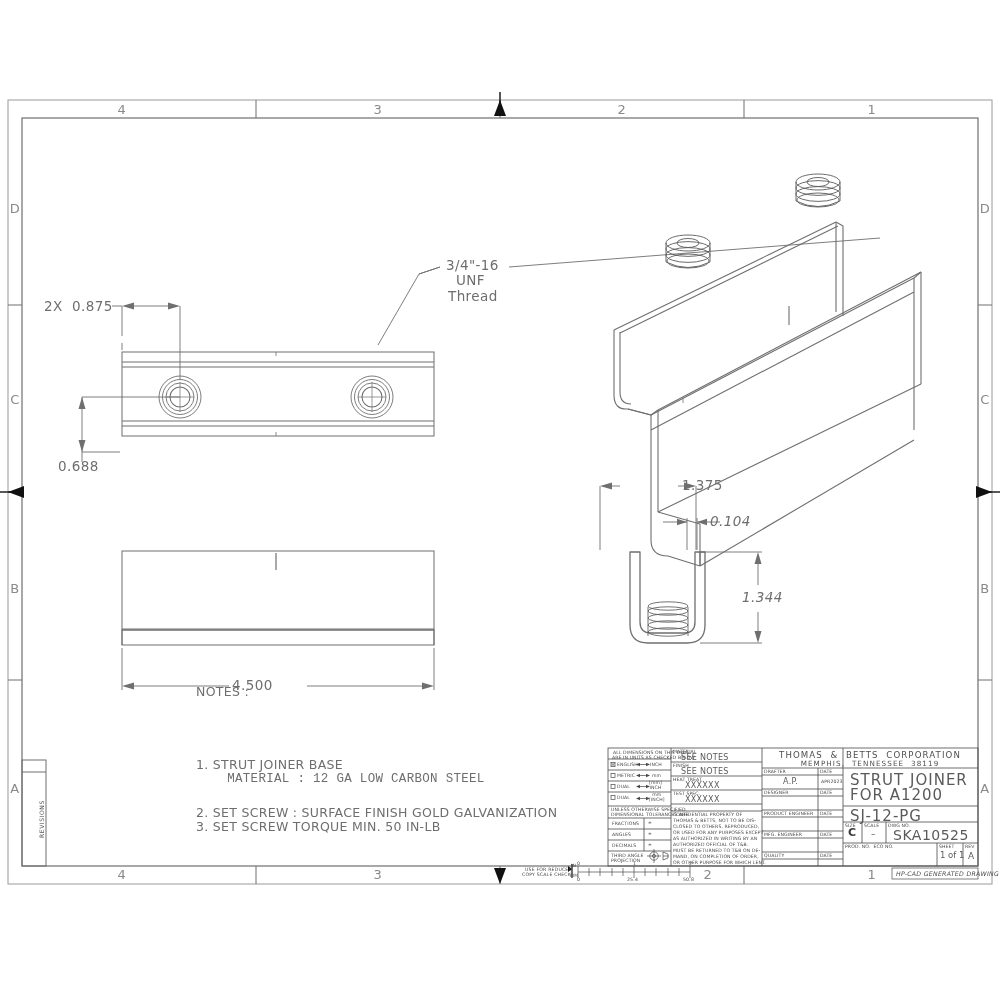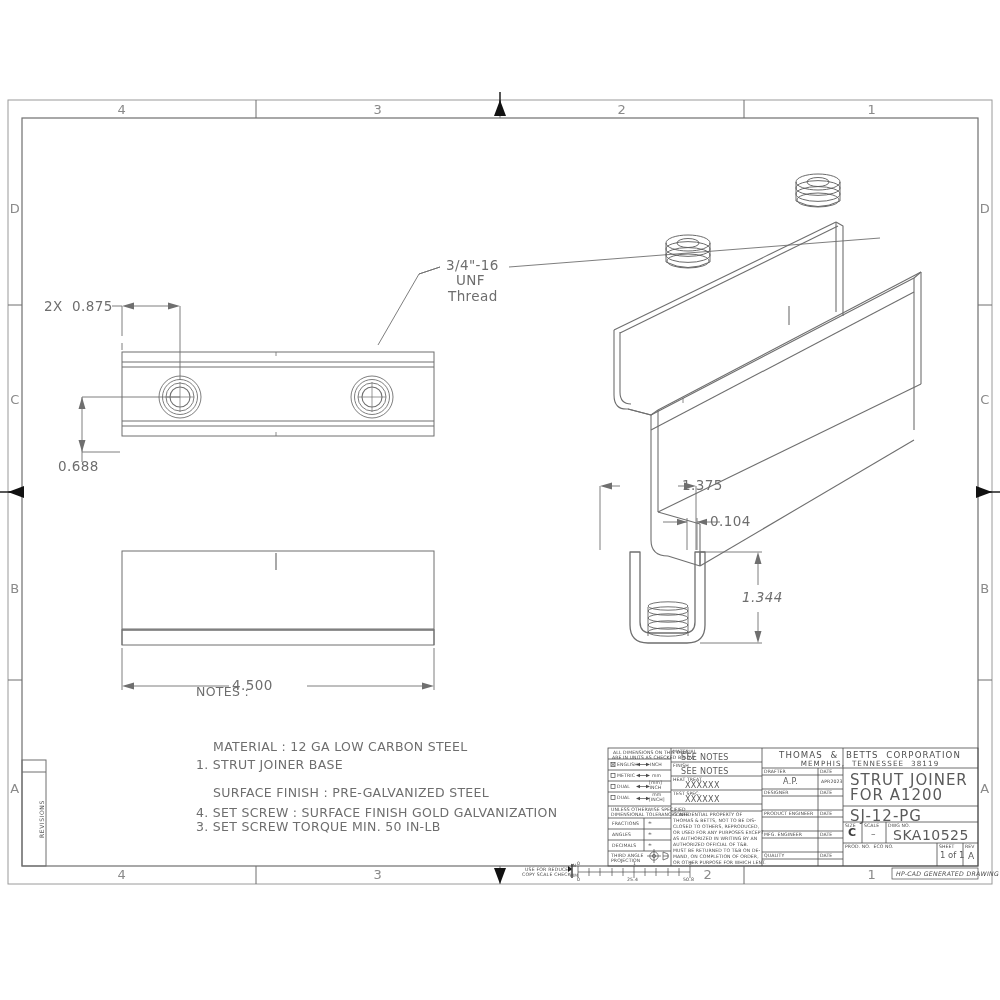--- a/index.html
+++ b/index.html
@@ -344,32 +344,31 @@
 <div class="txt zone" style="left:985px;top:400px;transform:translate(-50%,-50%);">C</div>
 <div class="txt zone" style="left:985px;top:589px;transform:translate(-50%,-50%);">B</div>
 <div class="txt zone" style="left:985px;top:789px;transform:translate(-50%,-50%);">A</div>
 
 <div class="rev" style="left:38px;top:838px;">REVISIONS</div>
 
 <div class="txt dim" style="left:44px;top:299px;text-align:center;">2X  0.875</div>
 <div class="txt dim" style="left:58px;top:459px;">0.688</div>
 <div class="txt dim" style="left:232px;top:678px;">4.500</div>
 <div class="txt dim" style="left:654px;top:478px;margin-left:28px;">1.375</div>
-<div class="txt dim" style="left:710px;top:514px;">0.104</div>
+<div class="txt dim" style="left:710px;top:514px;font-style:italic;">0.104</div>
 <div class="txt dim" style="left:742px;top:590px;font-style:italic;">1.344</div>
 
 <div class="txt dim" style="left:446px;top:258px;">3/4"-16</div>
 <div class="txt dim" style="left:456px;top:273px;">UNF</div>
 <div class="txt dim" style="left:448px;top:289px;">Thread</div>
 
 <div class="txt note" style="left:196px;top:685px;text-align:right;">NOTES :</div>
 <div class="txt note" style="left:196px;top:758px;">1. STRUT JOINER BASE</div>
-<div class="txt note" style="left:196px;top:740px;">    MATERIAL : 12 GA LOW CARBON STEEL</div>
-<div class="txt note" style="left:196px;top:786px;">    SURFACE FINISH : PRE-GALVANIZED STEEL</div>
-<div class="txt note" style="left:196px;top:806px;">4. SET SCREW : SURFACE FINISH GOLD GALVANIZATION</div>
+<div class="txt note" style="left:196px;top:772px;font-family:Liberation Mono, monospace;">    MATERIAL : 12 GA LOW CARBON STEEL</div>
+<div class="txt note" style="left:196px;top:806px;">2. SET SCREW : SURFACE FINISH GOLD GALVANIZATION</div>
 <div class="txt note" style="left:196px;top:820px;">3. SET SCREW TORQUE MIN. 50 IN-LB</div>
 
 <div class="txt tb" style="left:613px;top:750px;">ALL DIMENSIONS ON THIS DWG</div>
 <div class="txt tb" style="left:612px;top:755px;">ARE IN UNITS AS CHECKED BELOW</div>
 
 <div class="txt tb" style="left:617px;top:762px;">ENGLISH</div>
 <div class="txt tb" style="left:650px;top:762px;">INCH</div>
 <div class="txt tb" style="left:617px;top:773px;">METRIC</div>
 <div class="txt tb" style="left:652px;top:773px;">mm</div>
 <div class="txt tb" style="left:617px;top:784px;">DUAL</div>

